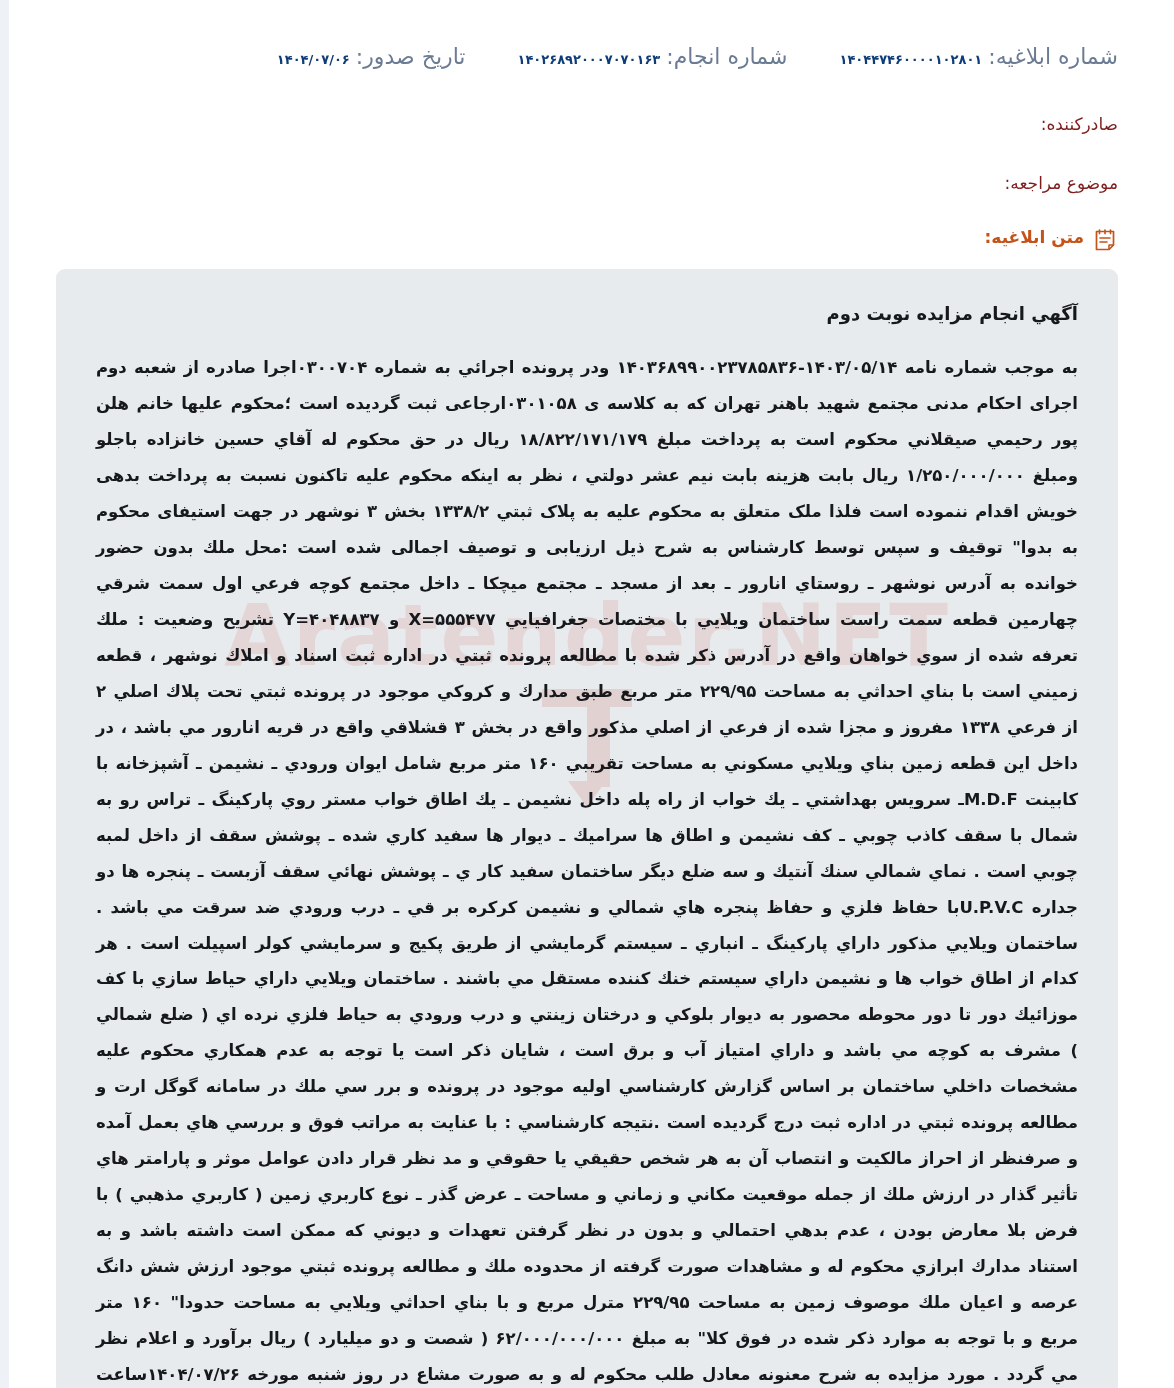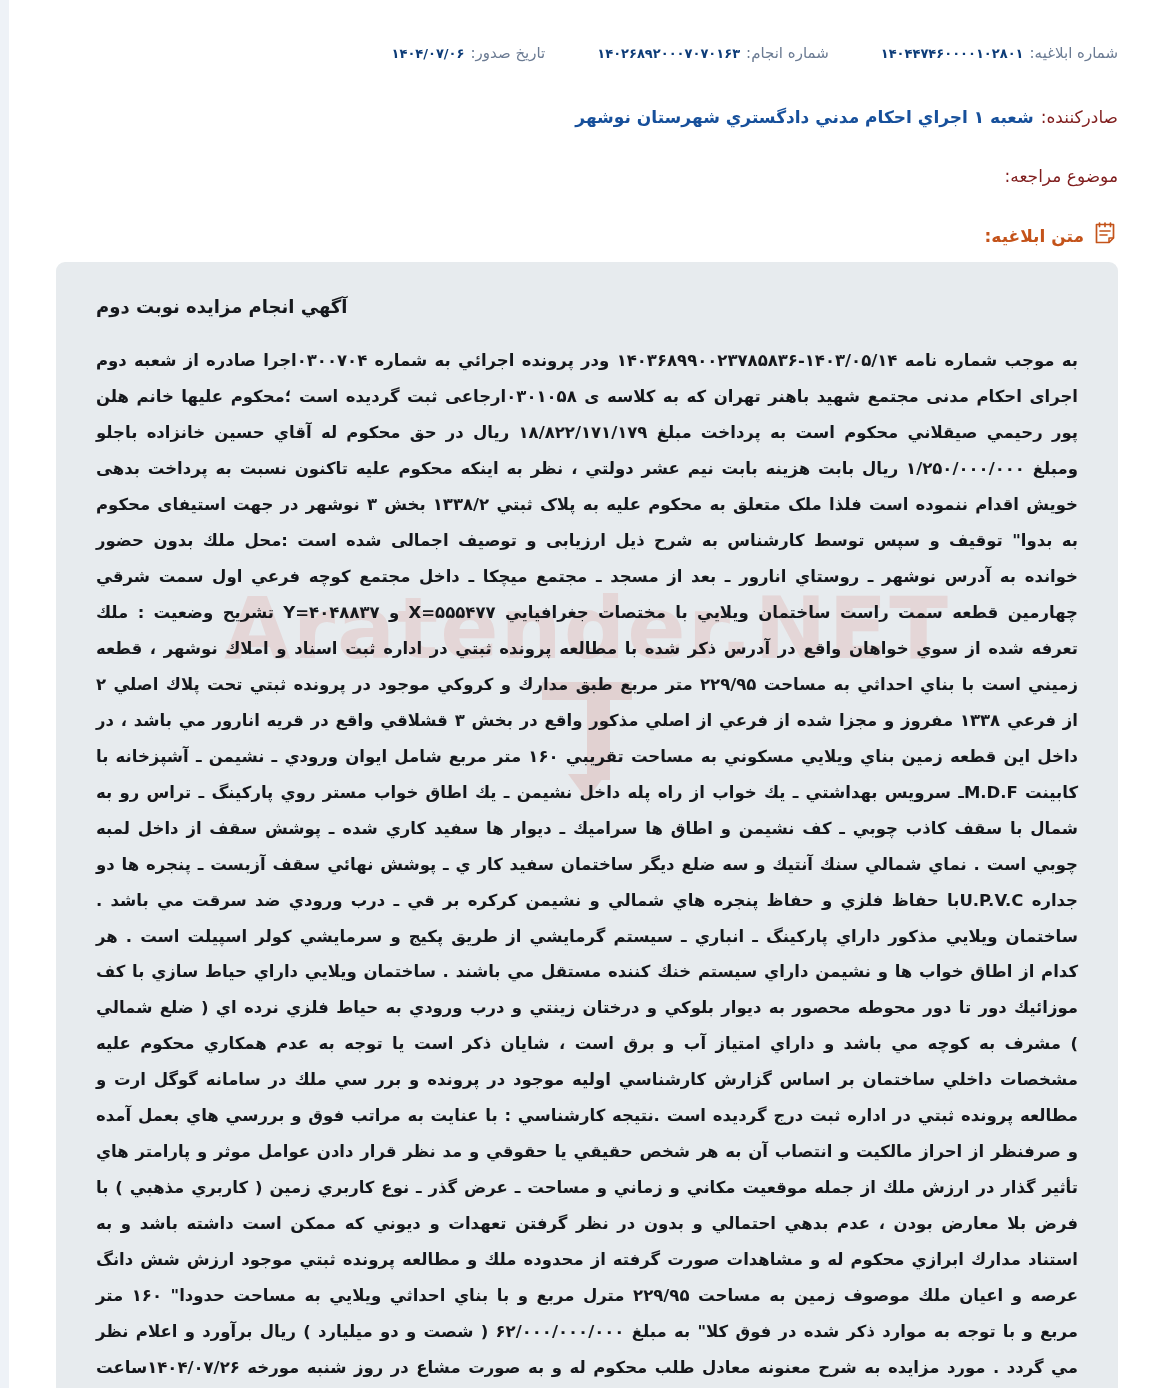--- a/index.html
+++ b/index.html
@@ -43,21 +43,21 @@
   }
   .meta-item {
     display: flex;
     flex-direction: row;
     align-items: baseline;
     gap: 6px;
     white-space: nowrap;
   }
   .meta-label {
     color: #6b7b93;
-    font-size: 15px;
+    font-size: 22px;
   }
   .meta-value {
     color: #0d3c78;
     font-weight: bold;
     font-size: 13px;
     letter-spacing: 0.2px;
   }
 
   .issuer-row,
   .subject-row {
@@ -76,21 +76,21 @@
   }
   .line-value {
     color: #17509b;
     font-weight: bold;
   }
 
   
   .notice-heading {
     display: flex;
     flex-direction: row;
-    align-items: flex-end;
+    align-items: flex-start;
     gap: 8px;
     margin-top: 34px;
     margin-bottom: 16px;
   }
   .notice-heading .doc-icon {
     display: inline-flex;
     width: 26px;
     height: 26px;
     flex: 0 0 26px;
   }
@@ -132,21 +132,21 @@
     width: 150px;
     height: 150px;
     opacity: 0.22;
     pointer-events: none;
     user-select: none;
   }
 
   .card-title {
     position: relative;
     z-index: 2;
-    text-align: left;
+    text-align: right;
     font-weight: bold;
     font-size: 18px;
     color: #16181c;
     margin-bottom: 26px;
   }
   .body-text {
     position: relative;
     z-index: 2;
     text-align: justify;
     text-align-last: right;
@@ -174,21 +174,20 @@
       <span class="meta-value">۱۴۰۲۶۸۹۲۰۰۰۷۰۷۰۱۶۳</span>
     </div>
     <div class="meta-item">
       <span class="meta-label">تاریخ صدور:</span>
       <span class="meta-value">۱۴۰۴/۰۷/۰۶</span>
     </div>
   </div>
 
   <div class="issuer-row">
     <span class="line-label">صادرکننده:</span>
-    <span class="line-value">شعبه ۱ اجراي احکام مدني دادگستري شهرستان نوشهر</span>
   </div>
 
   <div class="subject-row">
     <span class="line-label">موضوع مراجعه:</span>
   </div>
 
   <div class="notice-heading">
     <span class="doc-icon">
       <svg viewBox="0 0 26 26" width="26" height="26" aria-hidden="true">
         <path d="M4.5 4.5 h17 v13.5 l-4.5 4.5 h-12.5 z" fill="none" stroke="#c4531a" stroke-width="1.7" stroke-linejoin="round"></path>

